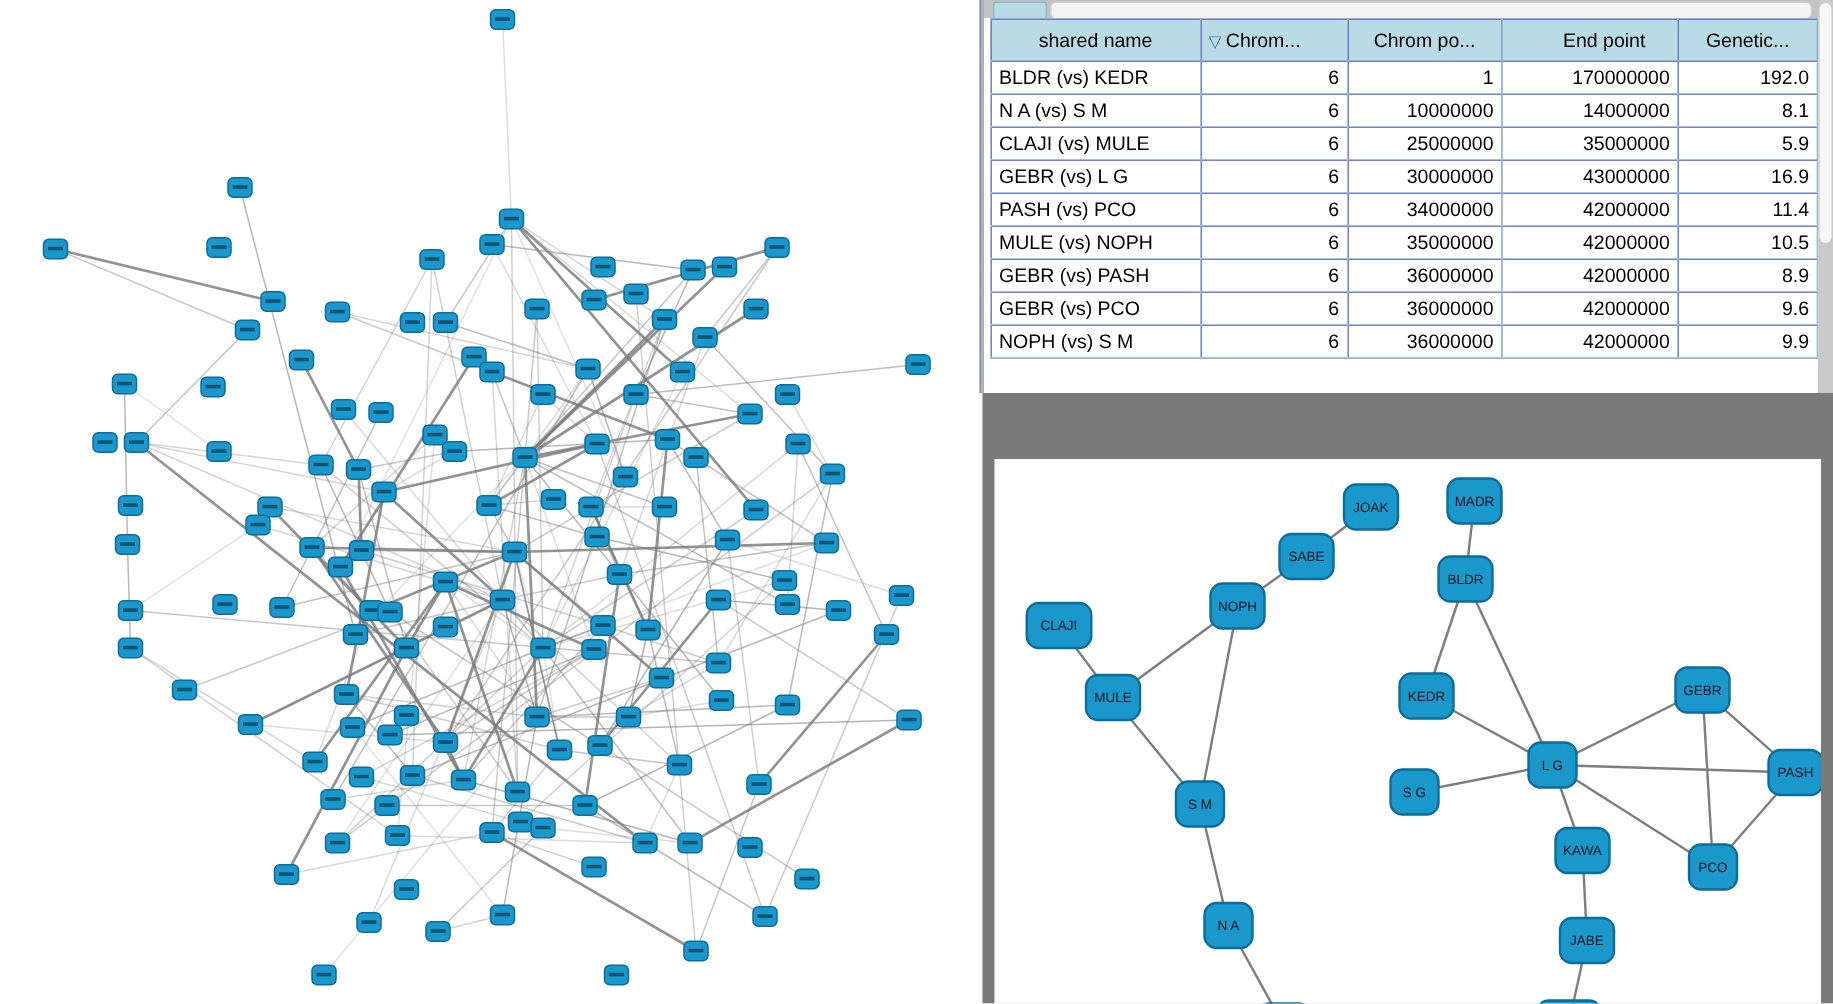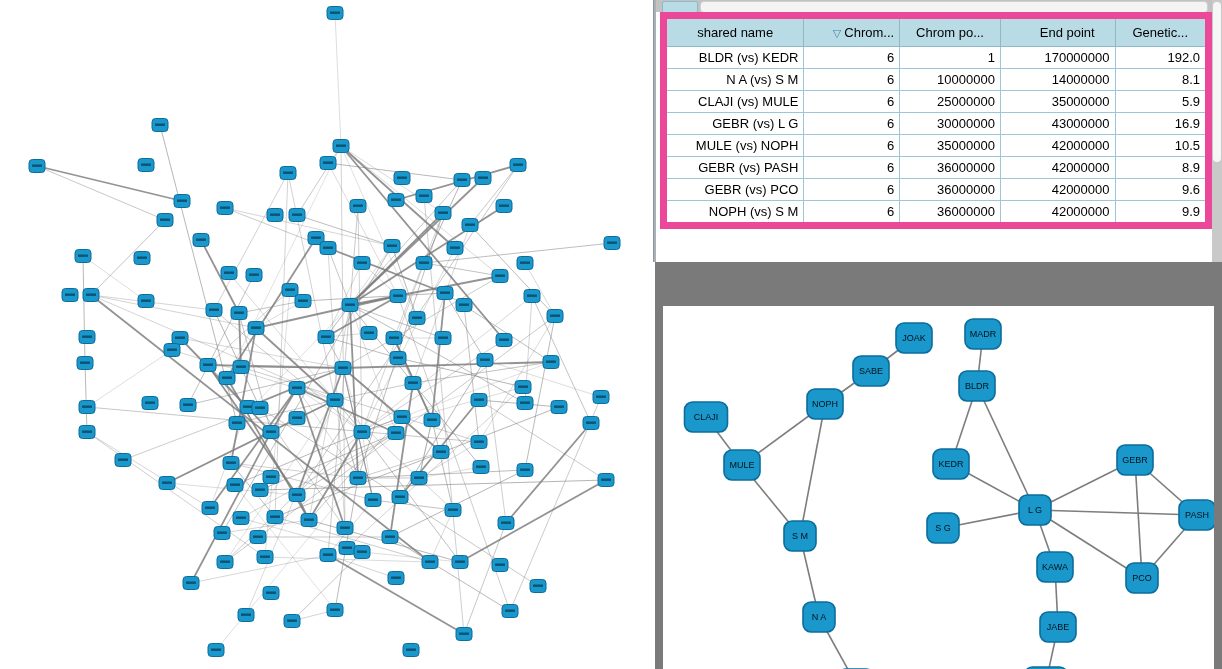--- a/index.html
+++ b/index.html
@@ -32,32 +32,32 @@
     border:1px solid #8fb8c8;border-radius:2px;
   }
   #vscroll-strip{
     position:absolute;left:1212px;top:0;width:10px;height:262px;background:#c9c9c9;
   }
   #vscroll-strip .vscroll-track{
     position:absolute;left:1px;top:2px;width:8px;height:160px;background:#f6f6f6;border-radius:4px;
   }
   table.attr-table{
     position:absolute;left:4px;top:12px;border-collapse:collapse;table-layout:fixed;
-    font-size:13px;color:#000;background:#6d28d9;border:7px solid #ec4899;
+    font-size:13px;color:#000;background:#6d28d9;border:1px solid #ec4899;
   }
   table.attr-table th{
     background:#b9dbe5;border:1px solid #8fb8c8;font-weight:normal;
     height:27px;padding:0 5px;white-space:nowrap;overflow:hidden;
   }
   table.attr-table td{
     border:1px solid #9dc6d8;height:21px;padding:0 5px;white-space:nowrap;overflow:hidden;
     background:#fff;
   }
   table.attr-table td.num{text-align:right;}
-  table.attr-table td.name{text-align:right;}
+  table.attr-table td.name{text-align:left;}
   .funnel-icon{color:#4a7f9a;font-size:11px;margin-right:3px;}
   
   #right-network-panel{
     position:absolute;left:655px;top:262px;width:567px;height:407px;
     background:#7a7a7a;box-sizing:border-box;
   }
   #right-network-inner{
     position:absolute;left:8px;top:8px;width:551px;height:391px;background:#ffffff;margin-top:36px;
   }
   svg{display:block;}
@@ -828,21 +828,21 @@
 
 <div id="table-panel">
   <div id="table-top-strip">
     <div class="hscroll-track"></div>
     <div class="hscroll-thumb"></div>
   </div>
   <table class="attr-table">
     <thead>
         <tr id="attr-head-row">
           <th style="width: 142px;"><span>shared name</span></th>
-          <th style="width: 100px; text-align: right;"><span class="funnel-icon">▽</span><span>Chrom...</span></th>
+          <th style="width: 100px; text-align: left;"><span class="funnel-icon">▽</span><span>Chrom...</span></th>
           <th style="width: 104px;"><span>Chrom po...</span></th>
           <th style="width: 104px; padding-left: 24px;"><span>End point</span></th>
           <th style="width: 95px;"><span>Genetic...</span></th>
         </tr>
       </thead>
     <tbody id="attr-body">
         <tr>
           <td class="name">BLDR (vs) KEDR</td>
           <td class="num">6</td>
           <td class="num">1</td>
@@ -862,20 +862,27 @@
           <td class="num">25000000</td>
           <td class="num">35000000</td>
           <td class="num">5.9</td>
         </tr>
         <tr>
           <td class="name">GEBR (vs) L G</td>
           <td class="num">6</td>
           <td class="num">30000000</td>
           <td class="num">43000000</td>
           <td class="num">16.9</td>
+        </tr>
+        <tr>
+          <td class="name">PASH (vs) PCO</td>
+          <td class="num">6</td>
+          <td class="num">34000000</td>
+          <td class="num">42000000</td>
+          <td class="num">11.4</td>
         </tr>
         <tr>
           <td class="name">MULE (vs) NOPH</td>
           <td class="num">6</td>
           <td class="num">35000000</td>
           <td class="num">42000000</td>
           <td class="num">10.5</td>
         </tr>
         <tr>
           <td class="name">GEBR (vs) PASH</td>

